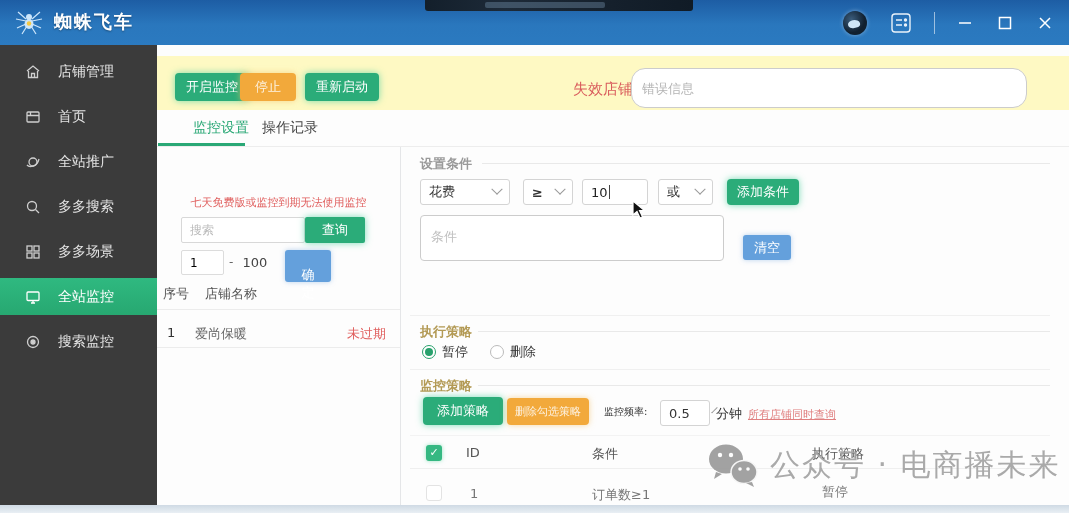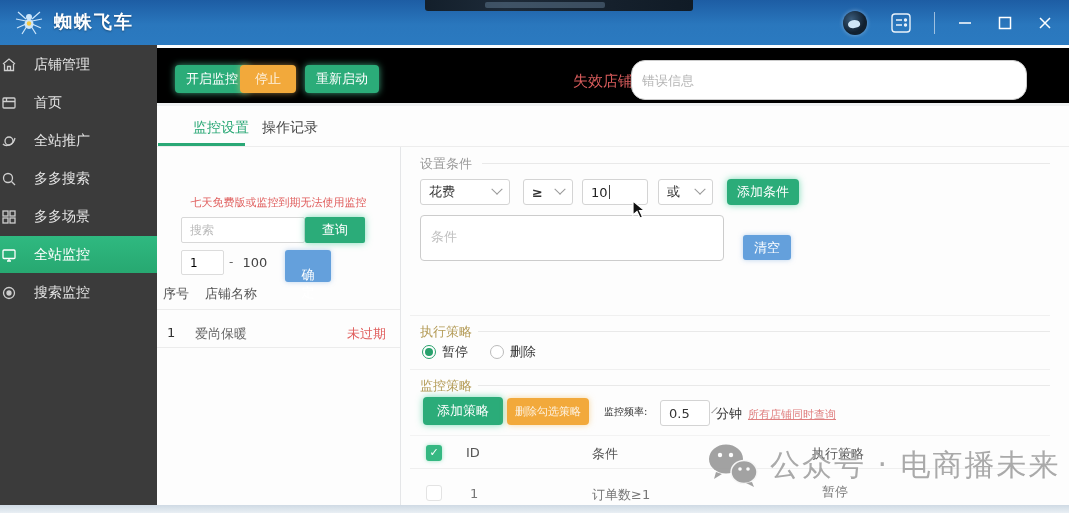--- a/index.html
+++ b/index.html
@@ -22,29 +22,29 @@
   .globe-circle { width:24px; height:24px; border-radius:50%;
     background:radial-gradient(circle at 35% 35%, #3b5d7d 0%, #11202f 60%);
     box-shadow:0 0 4px rgba(255,255,255,.4); position:relative; }
   .globe-circle::after{ content:""; position:absolute; left:5px; top:9px; width:12px; height:8px;
     border-radius:50% 60% 40% 50%; background:#cfe6f7; transform:rotate(-12deg); }
   .tb-sep { width:1px; height:22px; background:rgba(255,255,255,.55); }
   .winbtn { width:20px; height:20px; display:flex; align-items:center; justify-content:center; cursor:pointer; }
 
   
   .sidebar { position:absolute; left:0; top:45px; width:157px; height:460px; background:#3b3b3b; z-index:20; }
-  .side-item { position:relative; height:37px; display:flex; align-items:center; 
-    gap:16px; color:#e3e3e3; font-size:14px; cursor:pointer; margin-top:1px; }
+  .side-item { position:relative; height:37px; display:flex; align-items:center; padding-left:24px;
+    gap:16px; color:#e3e3e3; font-size:14px; cursor:pointer; margin-top:8px; }
   .side-item .s-icon { width:18px; height:18px; display:flex; align-items:center; justify-content:center; color:#cfcfcf; }
   .side-item.active { background:linear-gradient(180deg,#2fb980,#27a871); color:#fff; }
   .side-item.active .s-icon { color:#fff; }
 
   
   .main { position:absolute; left:157px; top:45px; width:912px; height:460px; background:#fcfdfd; }
-  .toolbar { position:absolute; left:0; top:3px; width:912px; height:58px; background:#000000;
+  .toolbar { position:absolute; left:0; top:11px; width:912px; height:58px; background:#fef9c3;
     border-bottom:3px solid #eef1f2; }
   .btn { display:inline-block; border:none; border-radius:4px; color:#fff; font-size:13px;
     padding:5px 11px; cursor:pointer; font-family:inherit; }
   .btn-green { background:#2bac79; box-shadow:0 0 7px rgba(80,210,160,.75); }
   .btn-orange { background:#f2a93b; box-shadow:0 0 6px rgba(244,190,100,.6); color:rgba(255,255,255,.85); }
   .btn-blue { background:#64a0dc; box-shadow:0 0 5px rgba(120,170,225,.5); }
   .tb-btn-start { position:absolute; left:18px; top:17px; }
   .tb-btn-stop  { position:absolute; left:83px; top:17px; width:56px; }
   .tb-btn-restart { position:absolute; left:148px; top:17px; }
   .invalid-label { position:absolute; left:416px; top:24px; color:#d95c5c; font-size:15px; }
@@ -81,21 +81,21 @@
   .th-name { position:absolute; left:48px; }
   .shop-thead-line { position:absolute; left:0; top:162px; width:243px; height:1px; background:#ececec; }
   .shop-row { position:absolute; left:0; top:168px; width:243px; height:32px; font-size:13px; }
   .cell-index { position:absolute; left:10px; top:10px; color:#333; }
   .cell-name { position:absolute; left:38px; top:10px; color:#666; }
   .cell-status { position:absolute; left:190px; top:10px; color:#e0605f; }
   .shop-row-line { position:absolute; left:0; top:200px; width:243px; height:1px; background:#ececec; }
 
   
   .right-panel { position:absolute; left:253px; top:102px; width:659px; height:358px; background:#fdfdfd; }
-  .sec-title { position:absolute; font-size:13px; }
+  .sec-title { position:absolute; font-size:13px;font-weight:bold; }
   .sec-line { position:absolute; height:1px; background:#e9e9e9; }
   .gray-title { color:#9a9a9a; }
   .gold-title { color:#b39a55; }
 
   .select-box { position:absolute; height:26px; border:1px solid #d4d4d4; border-radius:3px;
     background:#fff; display:flex; align-items:center; padding:0 8px; cursor:pointer; color:#333; }
   .select-box .chev { margin-left:auto; width:8px; height:8px; border-right:1.5px solid #999;
     border-bottom:1.5px solid #999; transform:rotate(45deg) translate(-2px,-2px); }
   .sel-field { left:10px; top:32px; width:90px; }
   .sel-op { left:113px; top:32px; width:50px; font-weight:bold; }

